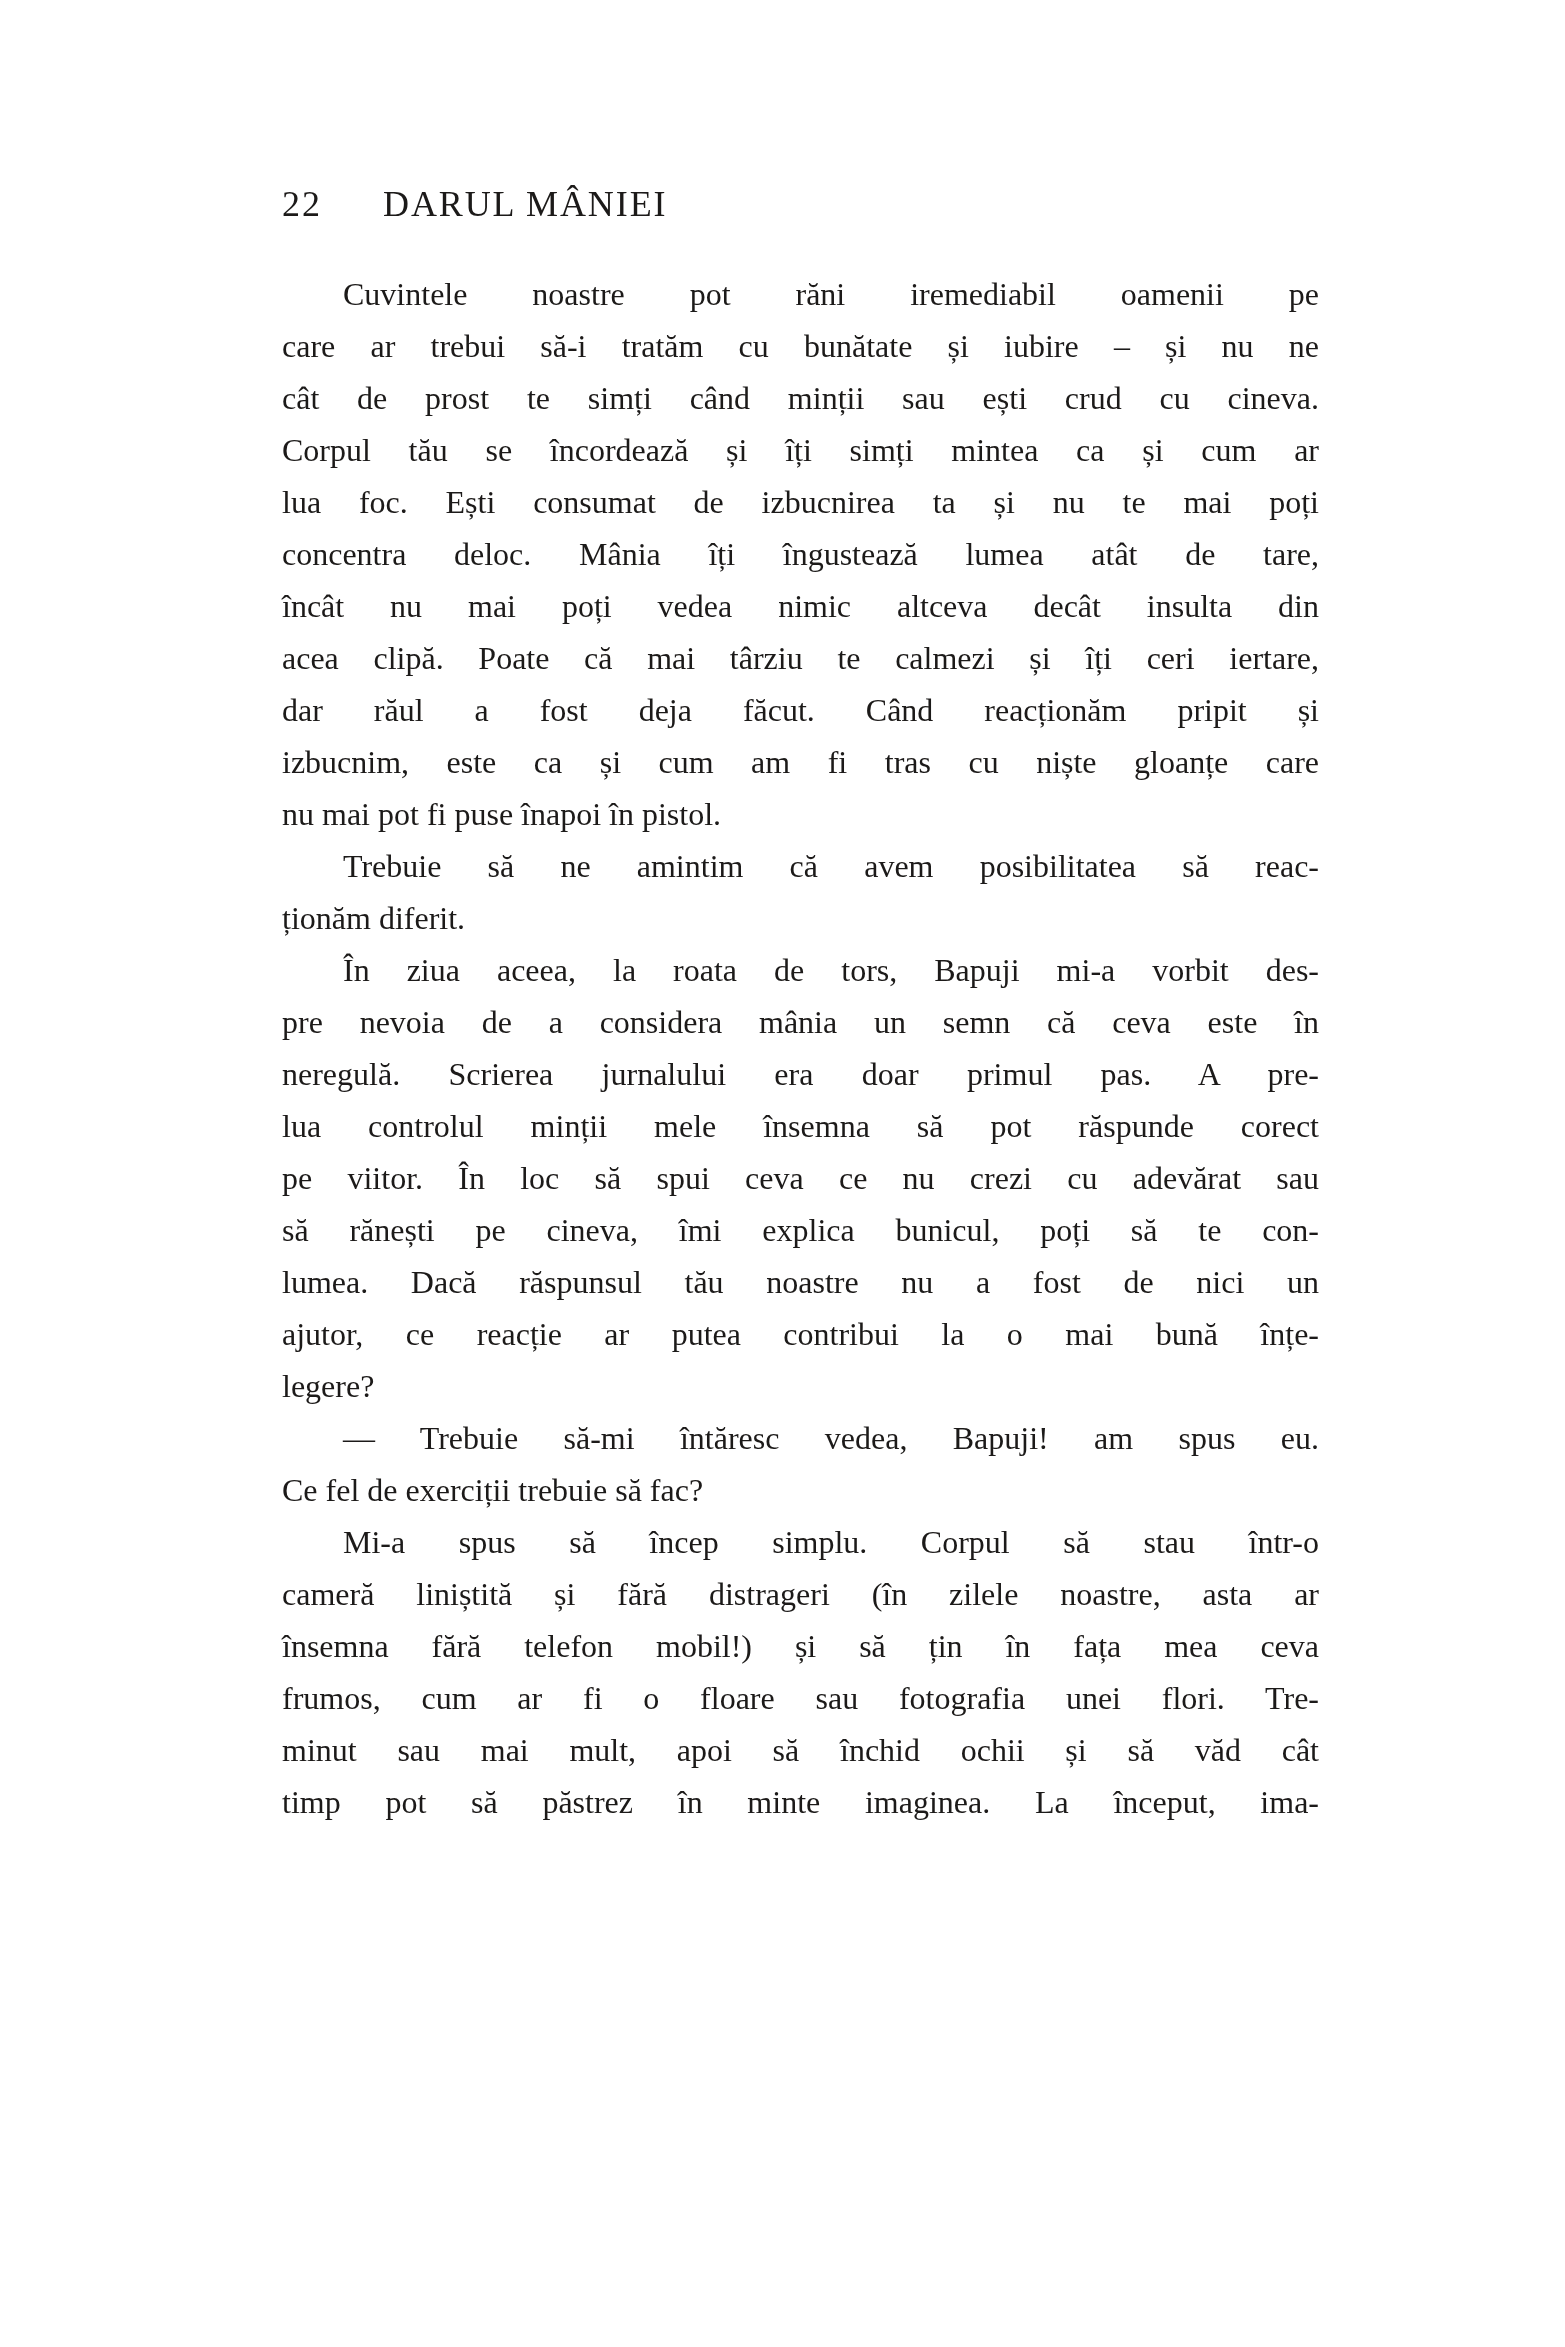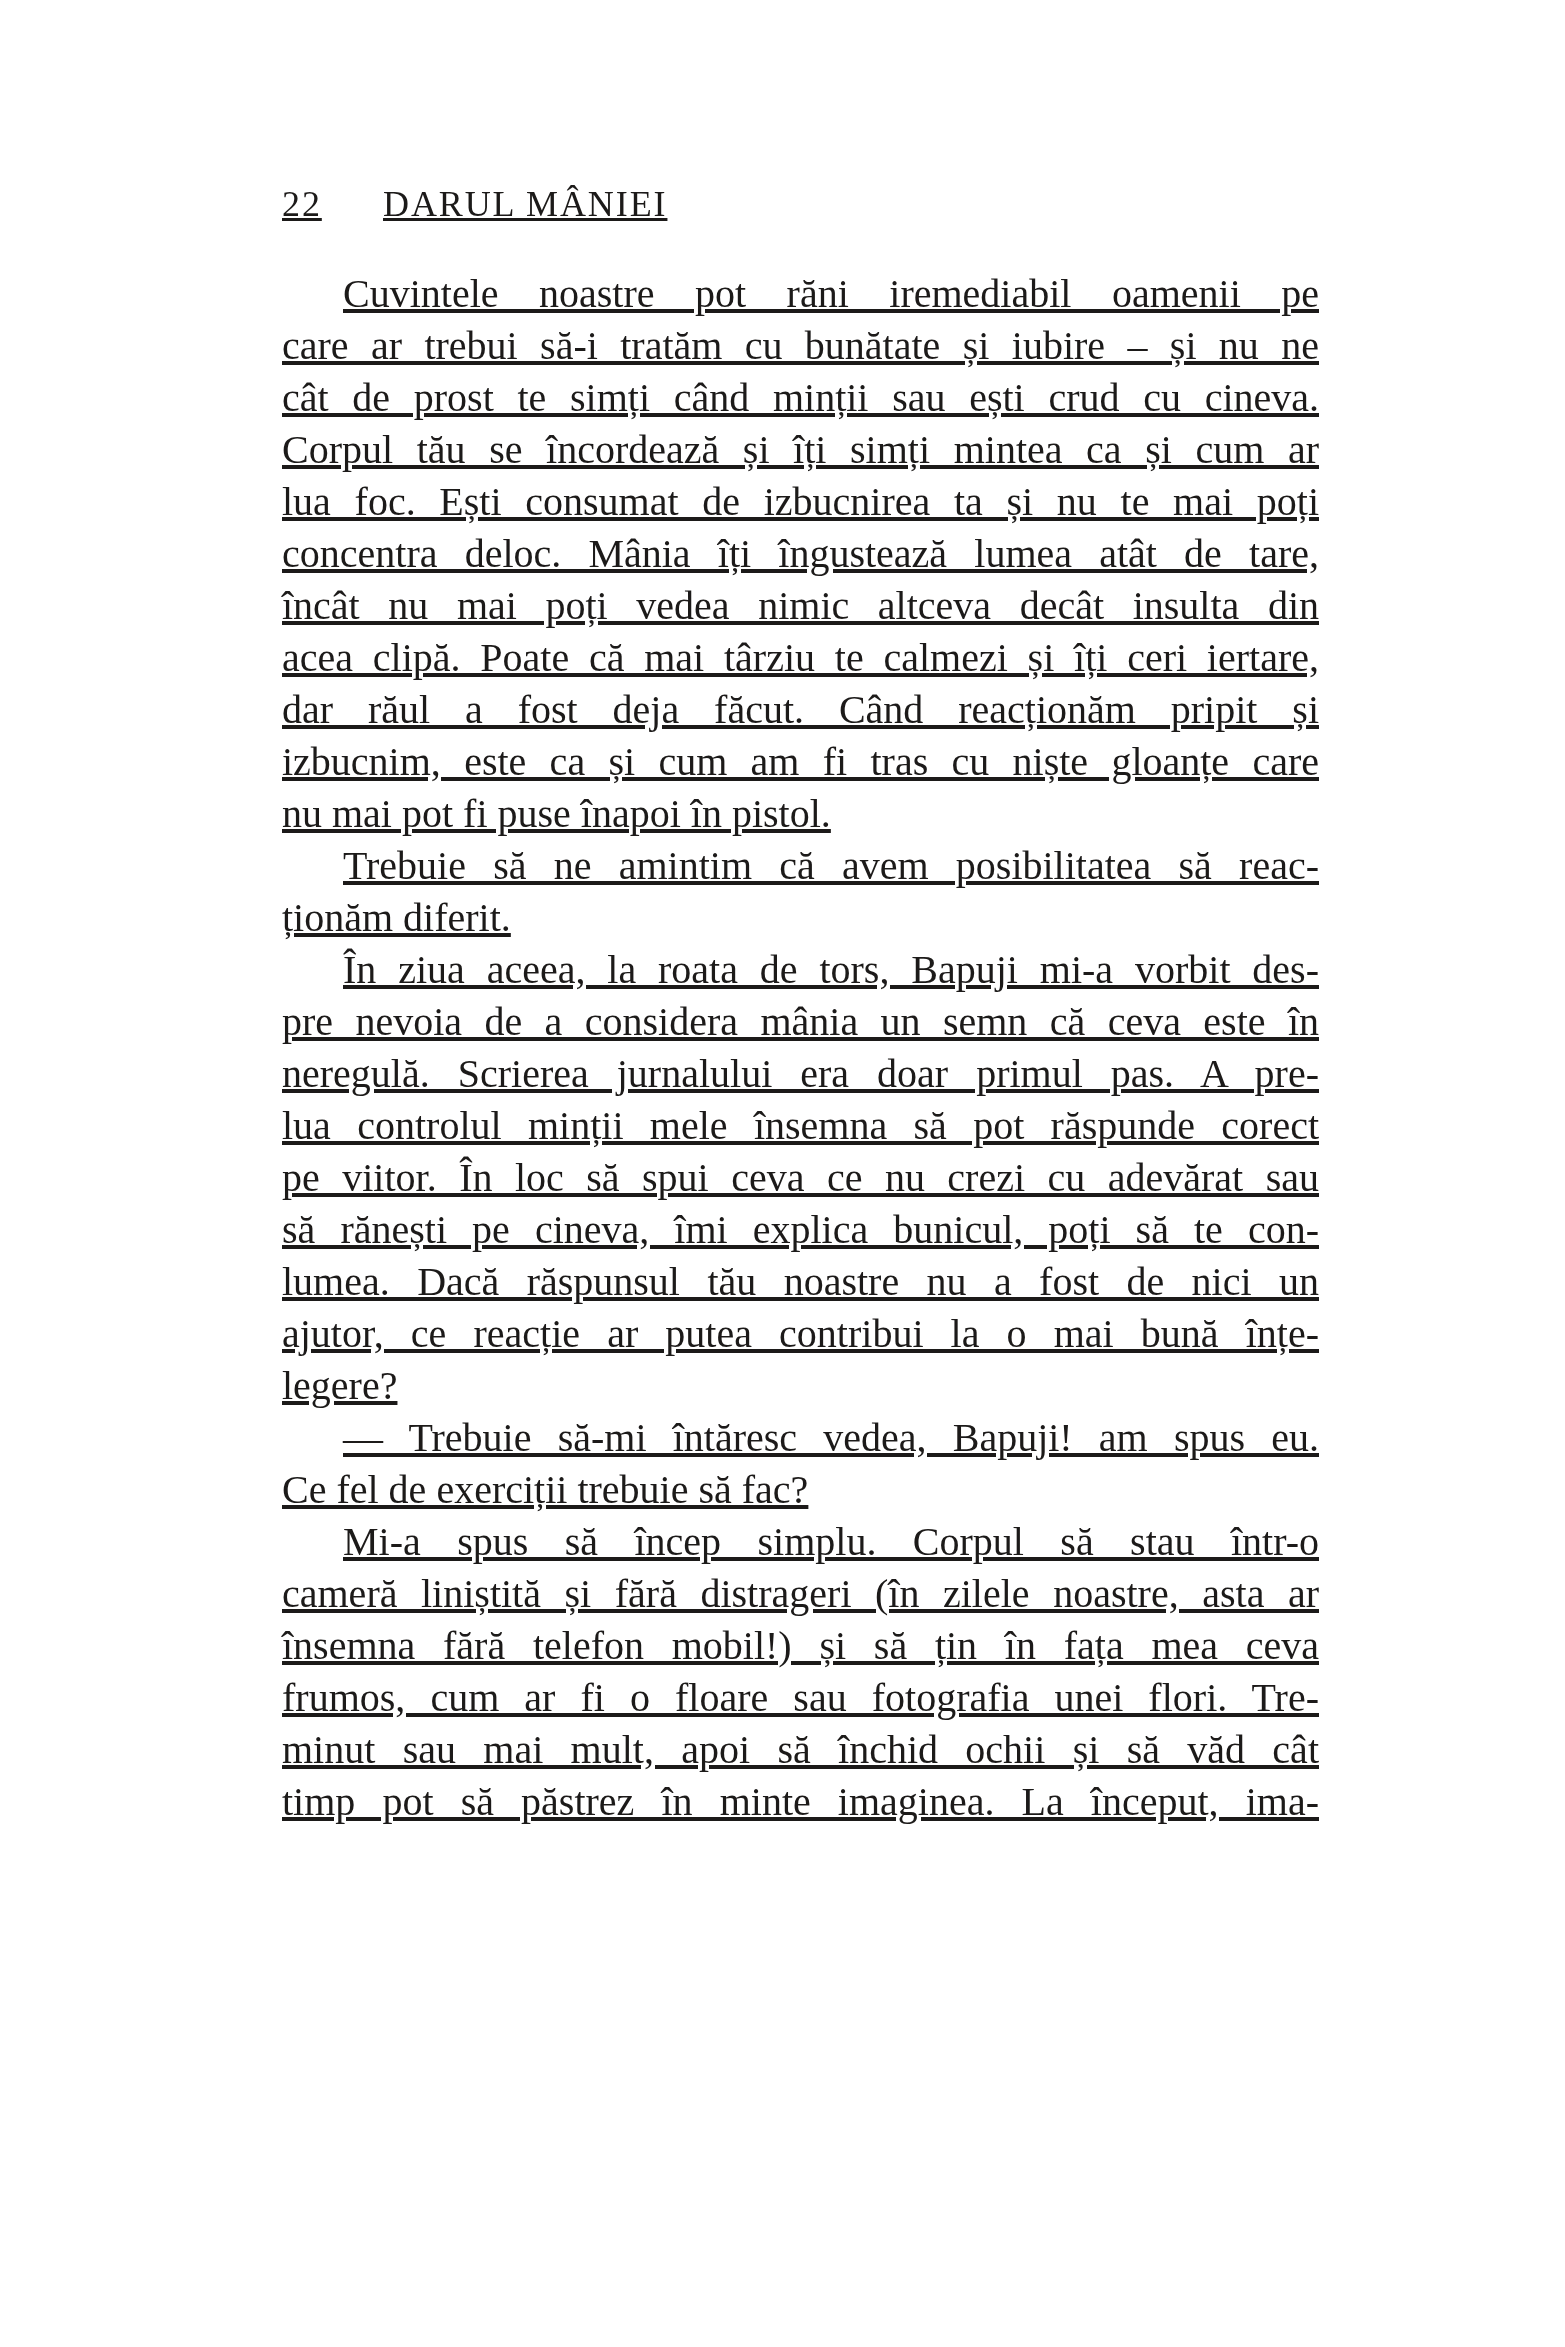--- a/index.html
+++ b/index.html
@@ -16,40 +16,39 @@
     background: #ffffff;
     font-family: "Liberation Serif", "DejaVu Serif", serif;
     color: #1c1a19;
     overflow: hidden;
   }
   .content {
     position: absolute;
     top: 185px;
     left: 282px;
     width: 1037px;
-    text-decoration: underline;
   }
   .running-head {
     display: flex;
     align-items: baseline;
     font-size: 36px;
     line-height: 38px;
     letter-spacing: 1.9px;
     margin-bottom: 45px;
     white-space: nowrap;
   }
   .running-head .pagenum {
     display: inline-block;
     min-width: 44px;
   }
   .running-head .booktitle {
     margin-left: 57px;
   }
   .body-text {
-    font-size: 40px;
+    font-size: 32px;
     line-height: 52px;
   }
   .line {
     text-align: justify;
     text-align-last: justify;
     white-space: normal;
   }
   .line.indent {
     padding-left: 61px;
   }

